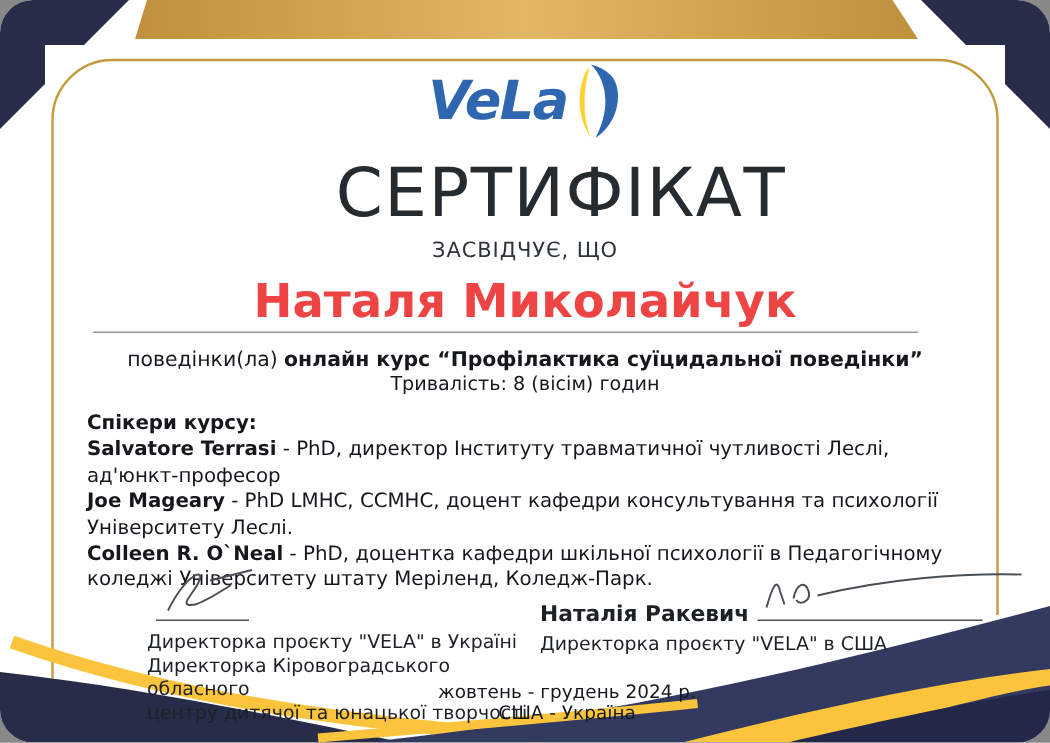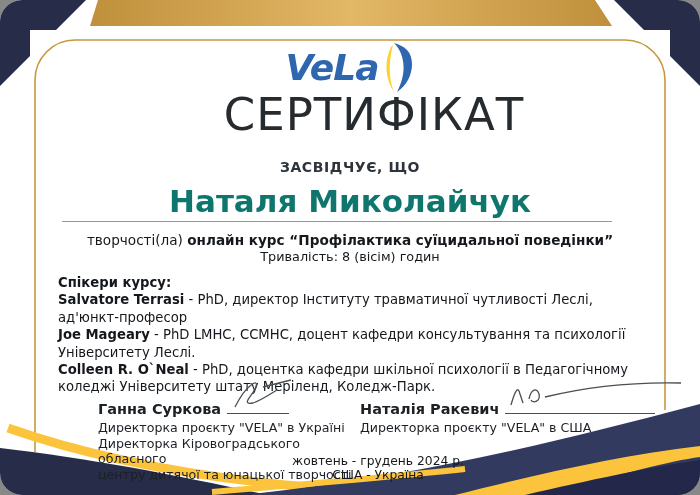--- a/index.html
+++ b/index.html
@@ -8,23 +8,23 @@
     font-family:"DejaVu Sans","Liberation Sans",sans-serif; overflow:hidden;
     margin:0 auto;
     border-radius:22px;
   }
   .deco{position:absolute;left:0;top:0;width:700px;height:495px;pointer-events:none;}
   .abs{position:absolute;}
   .centered{left:0;right:0;text-align:center;}
   .logo-row{top:44px;display:flex;justify-content:center;align-items:flex-start;left:0;right:0;}
   .logo-text{font-size:36px;font-weight:bold;font-style:italic;color:#2e66b0;letter-spacing:-1px;line-height:48px;}
   .logo-sail{margin-left:-4px;margin-top:-2px;}
-  .title{top:88px;font-size:45px;font-weight:500;color:#252b2e;letter-spacing:1px;padding-left:48px;}
-  .subtitle{top:159px;font-size:14px;font-weight:700;color:#2e343b;letter-spacing:0.6px;}
-  .name{top:183px;font-size:31px;font-weight:bold;color:#0f766e;}
+  .title{top:102px;font-size:45px;font-weight:500;color:#252b2e;letter-spacing:1px;padding-left:48px;}
+  .subtitle{top:159px;font-size:14px;font-weight:400;color:#2e343b;letter-spacing:0.6px;}
+  .name{top:183px;font-size:31px;font-weight:bold;color:#ef4444;}
   .rule{top:221px;left:62px;width:550px;height:1px;background:#91989e;}
   .courseline{top:232px;font-size:13.6px;color:#15191d;}
   .courseline b{font-weight:bold;}
   .duration{top:249px;font-size:12.8px;color:#15191d;}
   .speakers{top:274px;left:58px;width:594px;font-size:13.2px;line-height:17.4px;color:#14181c;}
   .speakers .head{font-weight:bold;}
   .speakers b{font-weight:bold;}
   .sig{top:399px;width:262px;font-size:12.6px;color:#1c2126;}
   .sig-left{left:98px;}
   .sig-right{left:360px;width:300px;}
@@ -77,32 +77,32 @@
       <path d="M20,1 C30,11 34,29 23,50 C39,40 42,17 33,8 C29,4 24,2 20,1 Z" fill="#2e66b0"></path>
     </svg>
   </div>
 
   <div class="abs centered title">СЕРТИФІКАТ</div>
   <div class="abs centered subtitle">ЗАСВІДЧУЄ, ЩО</div>
 
   <div class="abs centered name">Наталя Миколайчук</div>
   <div class="abs rule"></div>
 
-  <div class="abs centered courseline"><span>творчості(ла) </span><b>онлайн курс “Профілактика суїцидальної поведінки”</b></div>
+  <div class="abs centered courseline"><span>поведінки(ла) </span><b>онлайн курс “Профілактика суїцидальної поведінки”</b></div>
   <div class="abs centered duration">Тривалість: 8 (вісім) годин</div>
 
   <div class="abs speakers">
     <div class="head">Спікери курсу:</div>
     <div><b>Salvatore Terrasi</b><span> - PhD, директор Інституту травматичної чутливості Леслі, ад'юнкт-професор</span></div>
     <div><b>Joe Mageary</b><span> - PhD LMHC, CCMHC, доцент кафедри консультування та психології Університету Леслі.</span></div>
     <div><b>Colleen R. O`Neal</b><span> - PhD, доцентка кафедри шкільної психології в Педагогічному коледжі Університету штату Меріленд, Коледж-Парк.</span></div>
   </div>
 
   <div class="abs sig sig-left">
-    <span class="sig-name">Ганна Суркова</span><span class="sig-line w60">
+    <span class="sig-line w60">
       <svg width="70" height="34" viewBox="0 0 70 34">
         <path d="M8,30 C20,6 34,0 28,12 C24,20 14,28 26,26 C33,24 42,18 50,13 M36,10 L64,3" fill="none" stroke="#4a4f54" stroke-width="1.3"></path>
       </svg>
     </span>
     <div class="sig-titles">
       <div>Директорка проєкту "VELA" в Україні</div>
       <div>Директорка Кіровоградського обласного</div>
       <div>центру дитячої та юнацької творчості</div>
     </div>
   </div>

